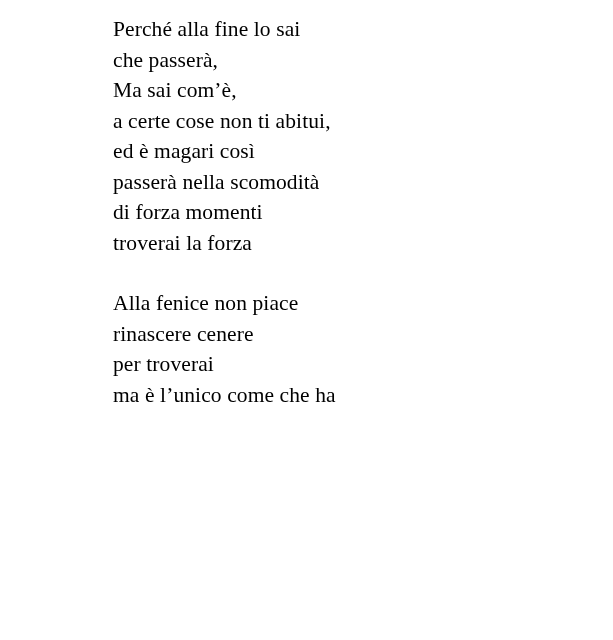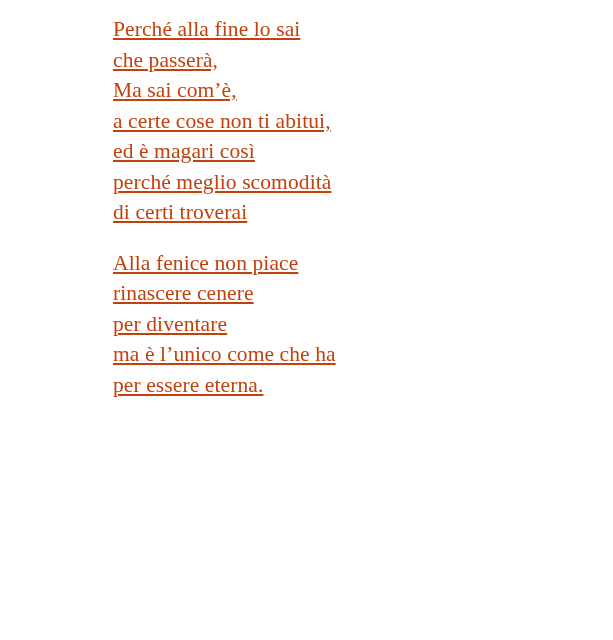--- a/index.html
+++ b/index.html
@@ -23,50 +23,49 @@
   .poem {
     position: absolute;
     left: 113px;
     top: 14px;
     width: 495px;
   }
   .stanza {
     margin: 0;
   }
   .stanza + .stanza {
-    margin-top: 20px;
+    margin-top: 30px;
   }
   .line {
     font-family: "Liberation Serif", serif;
     font-size: 21.5px;
     line-height: 30.5px;
-    color: #c2410c;
+    color: #000000;
     white-space: pre;
     letter-spacing: 0.1px;
-    text-decoration: underline;
   }
 </style>
 </head>
 <body>
 
 <div class="page">
   <div class="poem">
 
     <div class="stanza">
       <div class="line">Perché alla fine lo sai</div>
       <div class="line">che passerà,</div>
       <div class="line">Ma sai com’è,</div>
       <div class="line">a certe cose non ti abitui,</div>
       <div class="line">ed è magari così</div>
-      <div class="line">perché meglio scomodità</div>
-      <div class="line">di certi troverai</div>
+      <div class="line">passerà nella scomodità</div>
+      <div class="line">di forza momenti</div>
+      <div class="line">troverai la forza</div>
     </div>
 
     <div class="stanza">
       <div class="line">Alla fenice non piace</div>
       <div class="line">rinascere cenere</div>
-      <div class="line">per diventare</div>
+      <div class="line">per troverai</div>
       <div class="line">ma è l’unico come che ha</div>
-      <div class="line">per essere eterna.</div>
     </div>
 
   </div>
 </div>
 
 </body></html>

